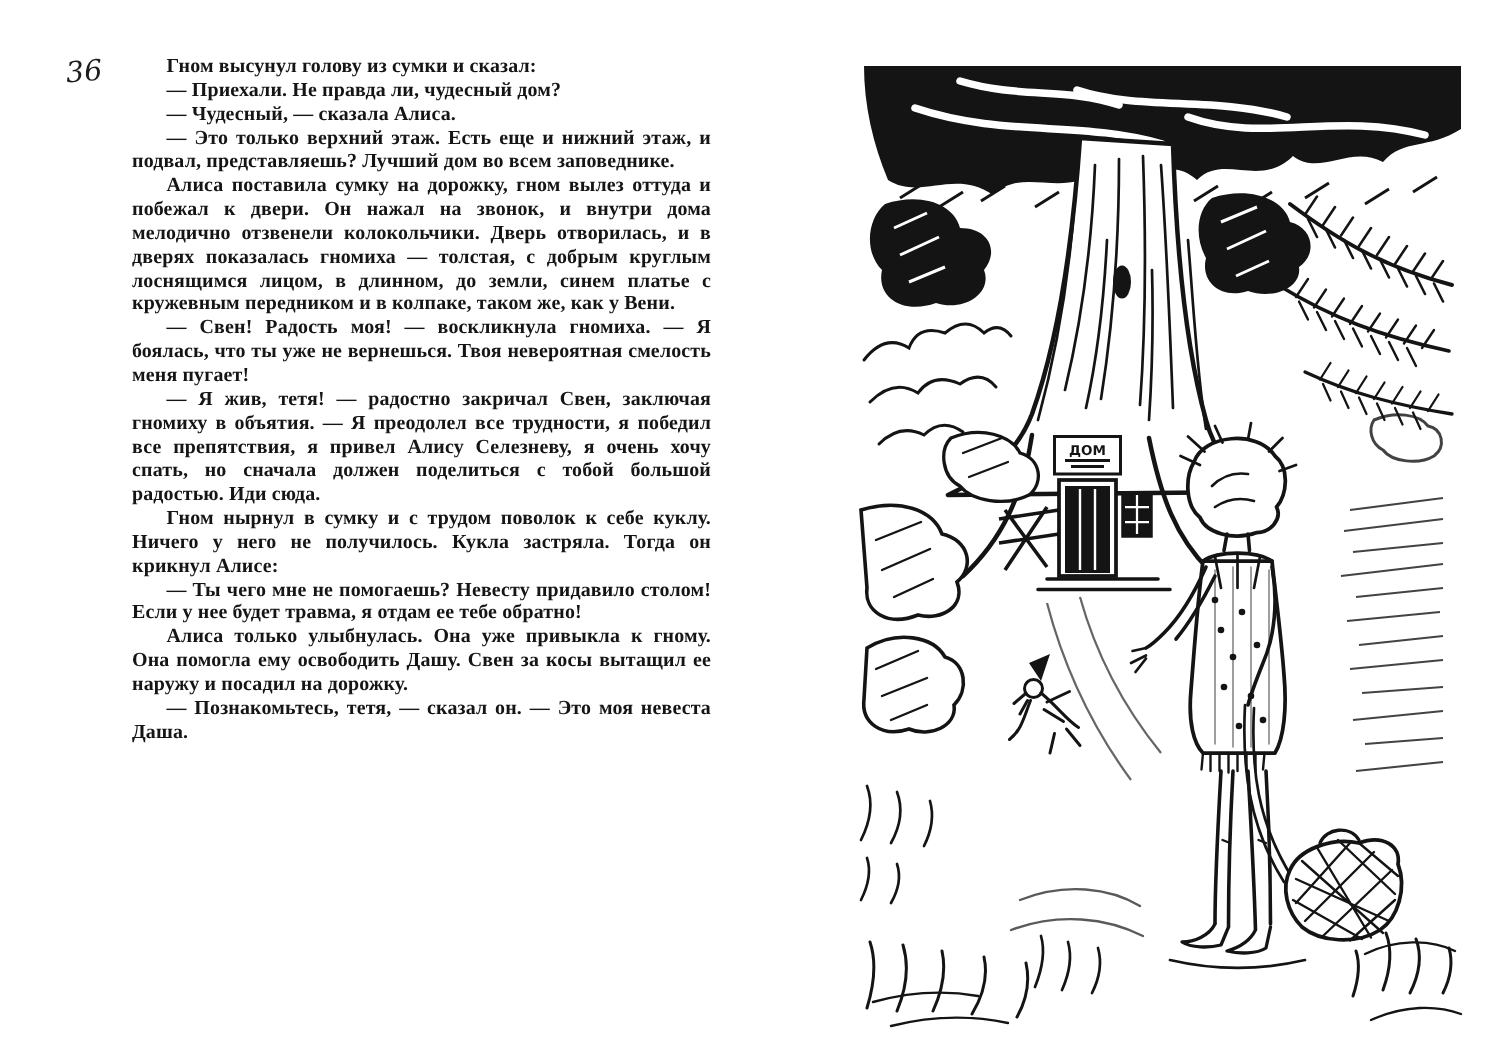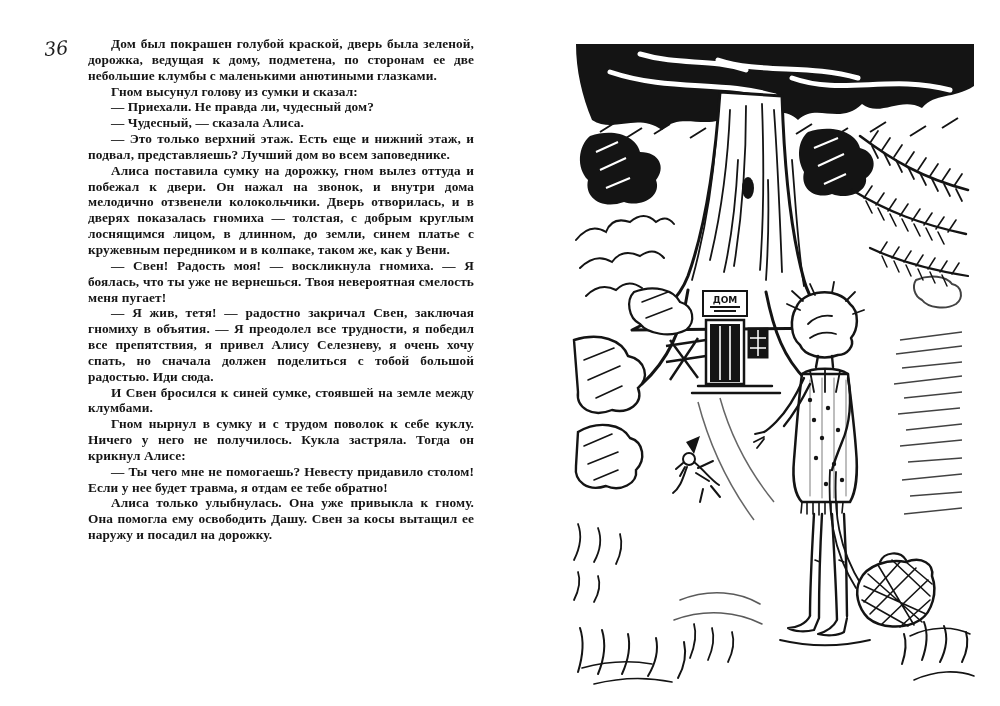--- a/index.html
+++ b/index.html
@@ -27,32 +27,31 @@
   .illustration svg{display:block;width:100%;height:100%;}
 </style>
 </head>
 <body>
 
 <div class="spread">
 
   <div class="page-number">36</div>
 
   <div class="text-column">
-      <p>Дом был покрашен голубой краской, дверь была зеленой, дорожка, ведущая к дому, подметена, по сторонам ее две небольшие клумбы с маленькими анютиными глазками.</p>
       <p>Гном высунул голову из сумки и сказал:</p>
       <p>— Приехали. Не правда ли, чудесный дом?</p>
       <p>— Чудесный, — сказала Алиса.</p>
       <p>— Это только верхний этаж. Есть еще и нижний этаж, и подвал, представляешь? Лучший дом во всем заповеднике.</p>
       <p>Алиса поставила сумку на дорожку, гном вылез оттуда и побежал к двери. Он нажал на звонок, и внутри дома мелодично отзвенели колокольчики. Дверь отворилась, и в дверях показалась гномиха — толстая, с добрым круглым лоснящимся лицом, в длинном, до земли, синем платье с кружевным передником и в колпаке, таком же, как у Вени.</p>
       <p>— Свен! Радость моя! — воскликнула гномиха. — Я боялась, что ты уже не вернешься. Твоя невероятная смелость меня пугает!</p>
       <p>— Я жив, тетя! — радостно закричал Свен, заключая гномиху в объятия. — Я преодолел все трудности, я победил все препятствия, я привел Алису Селезневу, я очень хочу спать, но сначала должен поделиться с тобой большой радостью. Иди сюда.</p>
-      <p>И Свен бросился к синей сумке, стоявшей на земле между клумбами.</p>
       <p>Гном нырнул в сумку и с трудом поволок к себе куклу. Ничего у него не получилось. Кукла застряла. Тогда он крикнул Алисе:</p>
       <p>— Ты чего мне не помогаешь? Невесту придавило столом! Если у нее будет травма, я отдам ее тебе обратно!</p>
       <p>Алиса только улыбнулась. Она уже привыкла к гному. Она помогла ему освободить Дашу. Свен за косы вытащил ее наружу и посадил на дорожку.</p>
+      <p>— Познакомьтесь, тетя, — сказал он. — Это моя невеста Даша.</p>
     </div>
 
   <div class="illustration">
     <svg viewBox="0 0 410 650">
 
       <g>
         <path d="M6 4 H404 V46 C382 60 366 52 352 68 C330 56 310 78 292 64 C270 86 246 62 228 80 C206 60 186 90 164 72 C140 94 112 70 92 90 C66 72 44 94 22 80 C12 56 6 30 6 4 Z" fill="#141414"></path>
         <path d="M40 32 C100 52 150 40 205 56 M222 38 C272 56 320 34 380 50 M148 20 C190 34 240 24 288 38 M70 14 C110 26 140 18 176 30" stroke="#ffffff" stroke-width="5" fill="none" stroke-linecap="round"></path>
         <path d="M30 92 l16 -10 M56 98 l16 -10 M84 94 l16 -10 M120 98 l16 -10 M152 92 l16 -10 M190 98 l16 -10 M226 94 l16 -10 M262 98 l16 -10 M300 92 l16 -10 M340 96 l16 -10 M372 88 l16 -10" stroke="#141414" stroke-width="2" fill="none"></path>
         <path d="M20 96 C44 88 66 96 70 112 C90 112 96 128 86 140 C92 156 72 168 54 162 C32 170 14 158 18 140 C6 128 8 106 20 96 Z" fill="#141414"></path>

